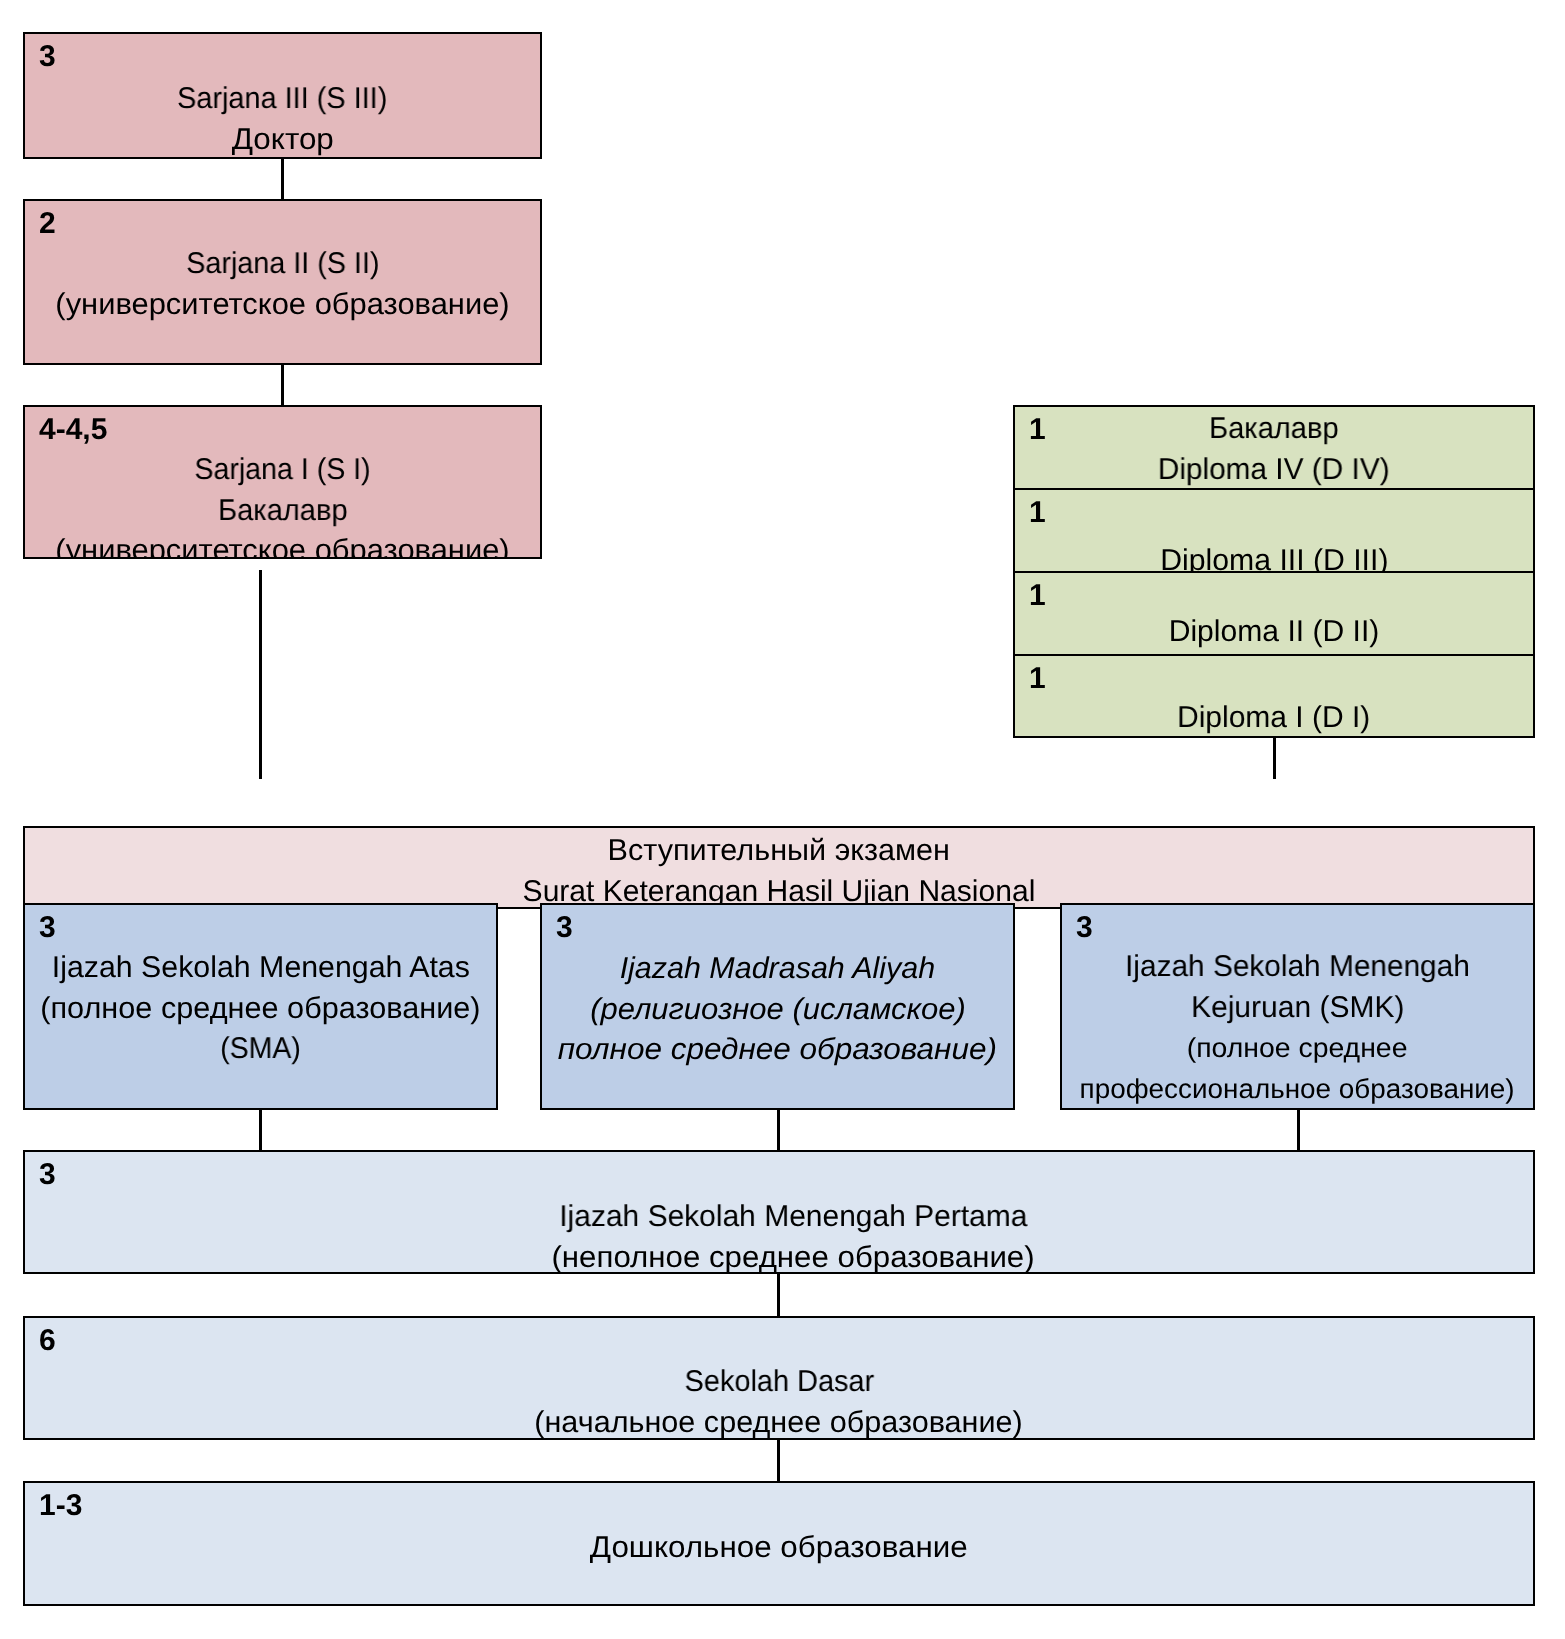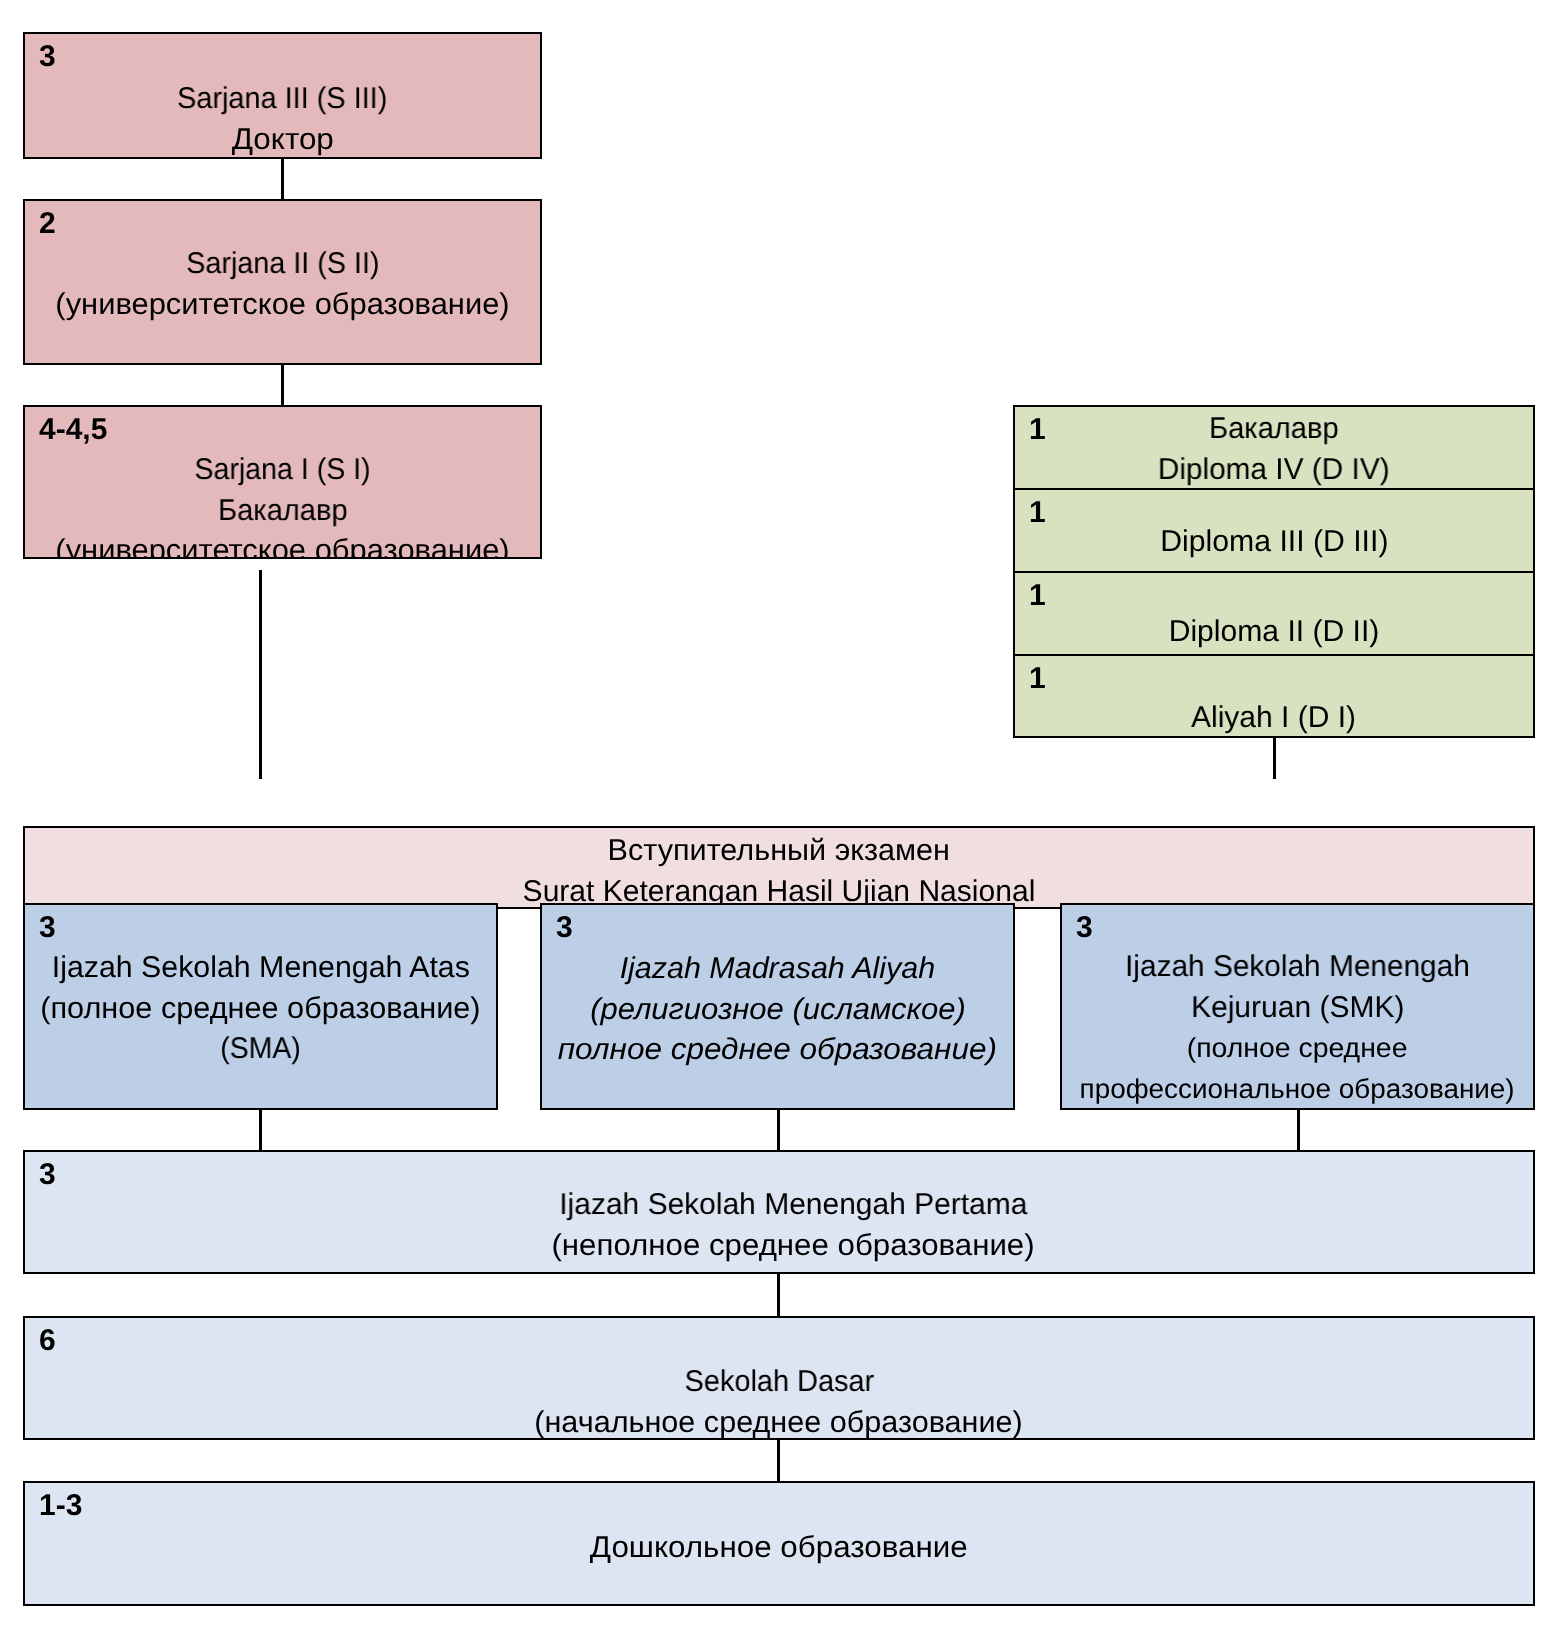--- a/index.html
+++ b/index.html
@@ -57,34 +57,34 @@
     </div>
     <div class="node" style="left: 1013px; top: 405px; width: 522px; height: 85px; background: rgb(216, 226, 192); border-color: rgb(0, 0, 0);">
       <div class="years" style="left: 14px; top: 3.3005px;">1</div>
       <div class="body" style="top: 2.3005px;">
         <div class="tline"><span style="transform: scaleX(0.9697);">Бакалавр</span></div>
         <div class="tline"><span style="transform: scaleX(0.9932);">Diploma IV (D IV)</span></div>
       </div>
     </div>
     <div class="node" style="left: 1013px; top: 488px; width: 522px; height: 85px; background: rgb(216, 226, 192); border-color: rgb(0, 0, 0);">
       <div class="years" style="left: 14px; top: 3.3005px;">1</div>
-      <div class="body" style="top: 32px;">
+      <div class="body" style="top: 51px;">
         <div class="tline"><span style="transform: scaleX(1.0066);">Diploma III (D III)</span></div>
       </div>
     </div>
     <div class="node" style="left: 1013px; top: 571px; width: 522px; height: 85px; background: rgb(216, 226, 192); border-color: rgb(0, 0, 0);">
       <div class="years" style="left: 14px; top: 3.3005px;">1</div>
       <div class="body" style="top: 39.3005px;">
         <div class="tline"><span style="transform: scaleX(1.0027);">Diploma II (D II)</span></div>
       </div>
     </div>
     <div class="node" style="left: 1013px; top: 654px; width: 522px; height: 84px; background: rgb(216, 226, 192); border-color: rgb(0, 0, 0);">
       <div class="years" style="left: 14px; top: 3.3005px;">1</div>
       <div class="body" style="top: 42.3005px;">
-        <div class="tline"><span style="transform: scaleX(0.9992);">Aliyah I (D I)</span></div>
+        <div class="tline"><span style="transform: scaleX(0.9992);">Diploma I (D I)</span></div>
       </div>
     </div>
     <div class="node" style="left: 23px; top: 778px; width: 1512px; height: 83px; background: rgb(240, 222, 224); border-color: rgb(0, 0, 0); margin-top: 48px;">
       <div class="body" style="top: 3.3005px;">
         <div class="tline"><span style="transform: scaleX(1.0202);">Вступительный экзамен</span></div>
         <div class="tline"><span style="transform: scaleX(1.0015);">Surat Keterangan Hasil Ujian Nasional</span></div>
       </div>
     </div>
     <div class="node" style="left: 23px; top: 903px; width: 475px; height: 207px; background: rgb(189, 206, 231); border-color: rgb(0, 0, 0);">
       <div class="years" style="left: 14px; top: 3.3005px;">3</div>
@@ -106,21 +106,21 @@
       <div class="years" style="left: 14px; top: 3.3005px;">3</div>
       <div class="body" style="top: 42.3005px;">
         <div class="tline"><span style="transform: scaleX(0.9939);">Ijazah Sekolah Menengah</span></div>
         <div class="tline"><span style="transform: scaleX(0.999);">Kejuruan (SMK)</span></div>
         <div class="tline"><span style="font-size: 27.3px; transform: scaleX(1.0401);">(полное среднее</span></div>
         <div class="tline"><span style="font-size: 27.3px; transform: scaleX(1.0209);">профессиональное образование)</span></div>
       </div>
     </div>
     <div class="node" style="left: 23px; top: 1150px; width: 1512px; height: 124px; background: rgb(220, 229, 241); border-color: rgb(0, 0, 0);">
       <div class="years" style="left: 14px; top: 3.3005px;">3</div>
-      <div class="body" style="top: 33px; margin-left: 28px;">
+      <div class="body" style="top: 45px; margin-left: 28px;">
         <div class="tline"><span style="transform: scaleX(0.9988);">Ijazah Sekolah Menengah Pertama</span></div>
         <div class="tline"><span style="transform: scaleX(1.0412);">(неполное среднее образование)</span></div>
       </div>
     </div>
     <div class="node" style="left: 23px; top: 1316px; width: 1512px; height: 124px; background: rgb(220, 229, 241); border-color: rgb(0, 0, 0);">
       <div class="years" style="left: 14px; top: 3.3005px;">6</div>
       <div class="body" style="top: 44.3005px;">
         <div class="tline"><span style="transform: scaleX(0.964);">Sekolah Dasar</span></div>
         <div class="tline"><span style="transform: scaleX(1.0197);">(начальное среднее образование)</span></div>
       </div>

